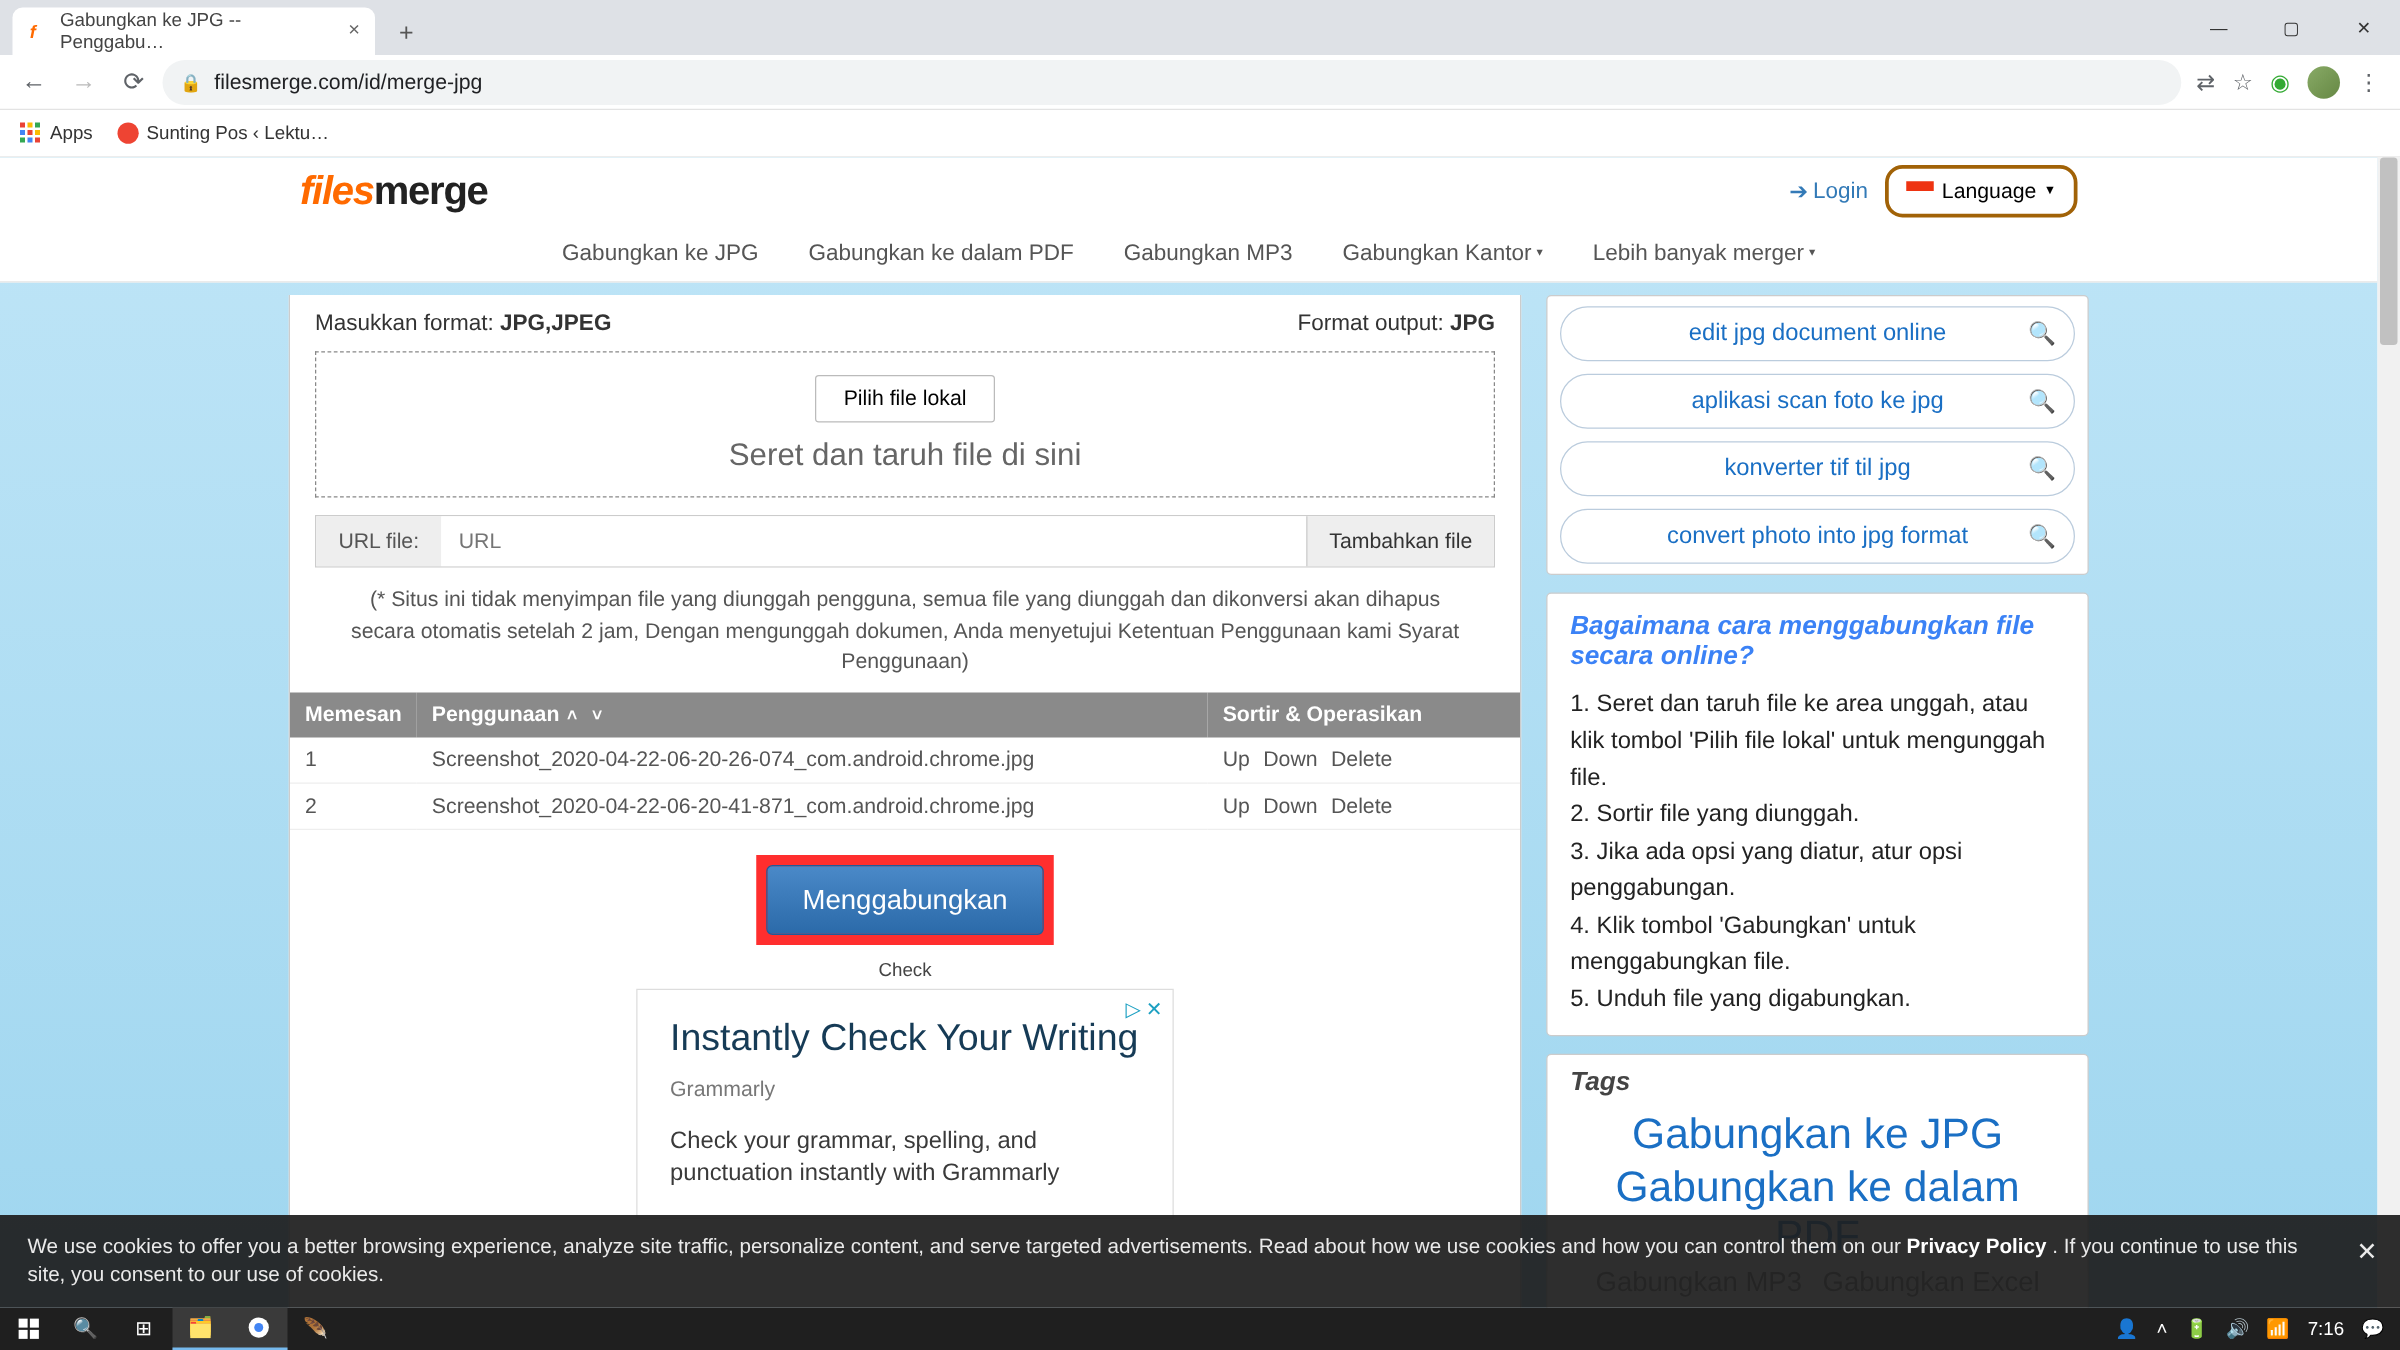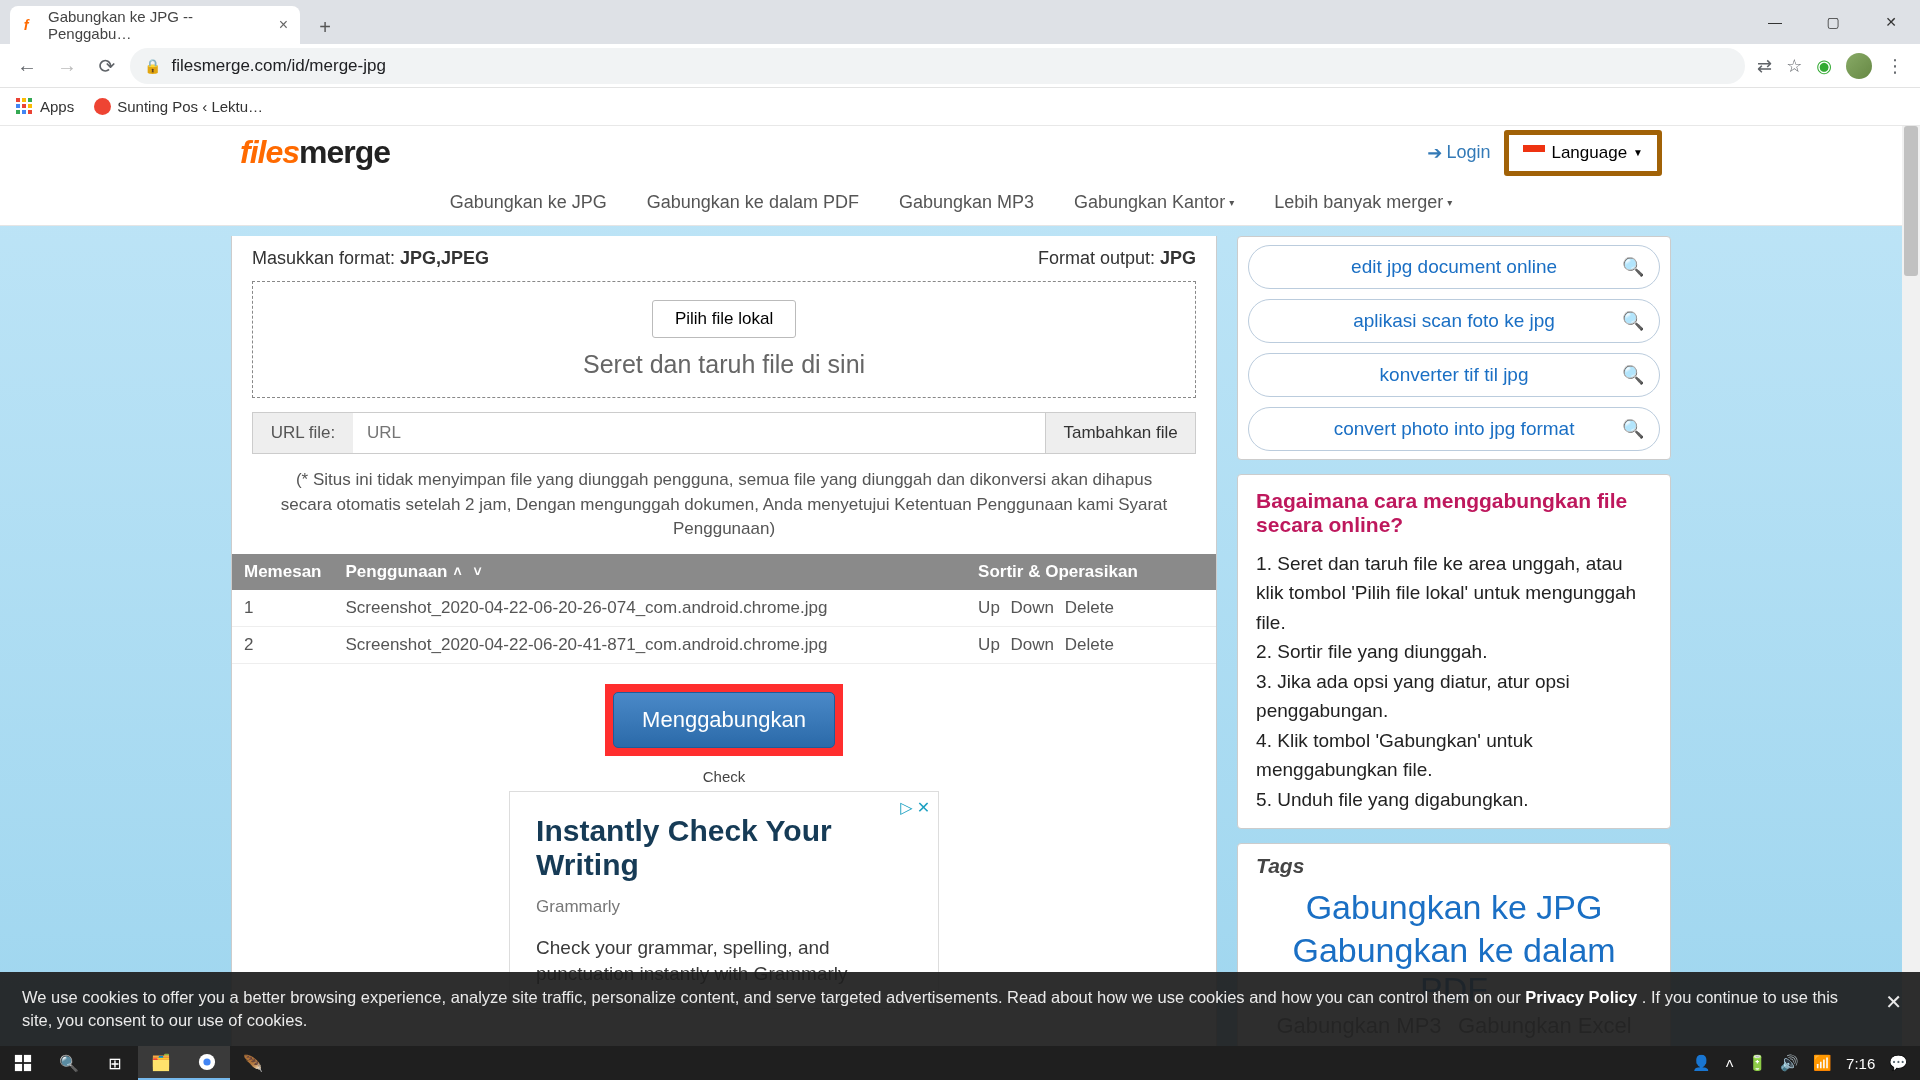--- a/index.html
+++ b/index.html
@@ -41,21 +41,21 @@
 .page-scroll { position:absolute; top:0; left:0; right:0; bottom:0; }
 .track { position:absolute; top:126px; right:0; width:18px; bottom:34px; background:#f1f1f1; }
 .track .thumb { position:absolute; top:0; left:2px; right:2px; height:150px; background:#c1c1c1; border-radius:3px; }
 
 .site-header { height:100px; background:#fff; border-bottom:1px solid #e5e5e5; display:flex; flex-direction:column; }
 .site-header .row1{ height:54px; display:flex; align-items:center; padding:0 240px 0 240px; justify-content:space-between; }
 .logo { font-size:32px; font-weight:700; letter-spacing:-1px; }
 .logo .f{ color:#ff6a00; font-style:italic;} .logo .rest{ color:#222; }
 .hdr-right { display:flex; align-items:center; gap:14px; }
 .login { color:#337ab7; font-size:18px; display:flex;align-items:center;gap:4px; }
-.langbtn { border:5px solid #a16207; background:#fff; padding:8px 14px; border-radius:3px; font-size:17px; display:flex;align-items:center;gap:6px; }
+.langbtn { border:3px solid #a16207; background:#fff; padding:8px 14px; border-radius:14px; font-size:17px; display:flex;align-items:center;gap:6px; }
 .flag-id { width:22px;height:15px; background:linear-gradient(#e31,#e31 50%,#fff 50%); display:inline-block; }
 .caret { font-size:10px; }
 
 .site-nav { height:46px; display:flex; justify-content:center; align-items:center; gap:40px; font-size:18px; color:#555; }
 .site-nav .nitem{ display:flex;align-items:center;gap:4px; }
 
 
 .cols { width:1440px; margin:0 auto; display:flex; gap:20px; padding:10px 0 0; }
 .leftcol { width:1068px; background:#fff; border:1px solid #ccc; border-top:none; box-shadow:0 0 0 #0000; position:relative; }
 .rightcol { width:470px; display:flex; flex-direction:column; gap:14px; }
@@ -80,33 +80,33 @@
 .filetable td { padding:8px 12px; border-bottom:1px solid #eee; color:#555; }
 .filetable td .op { color:#555; margin-right:6px; }
 
 .mergebtn-wrap { display:flex; justify-content:center; padding:20px 0 10px;text-decoration:underline; }
 .mergebox { padding:8px; background:#ff2e2e; display:inline-block; }
 .mergebtn { background:linear-gradient(#4a89c8,#2b6aa9); color:#fff; border:1px solid #1d5c9b; padding:14px 28px; font-size:22px; border-radius:5px; }
 
 .adlabel { text-align:center; font-size:15px; color:#444; padding:2px 0 6px; }
 .adbox { width:430px; margin:0 auto; border:1px solid #ddd; padding:22px 26px; position:relative; }
 .adbox .adctrl { position:absolute; top:6px; right:8px; font-size:16px; color:#1ca0c2; display:flex; gap:4px;}
-.adtitle { font-size:30px; font-weight:700; color:#163b56; line-height:1.15; margin-bottom:14px;}
+.adtitle { font-size:30px; font-weight:400; color:#163b56; line-height:1.15; margin-bottom:14px;}
 .adbrand { font-size:17px; color:#777; }
 .adcopy { font-size:19px; color:#3a3a3a; margin-top:18px; line-height:1.35;}
 
 
 .searchbox { background:#fff; border:1px solid #ccc; border-radius:4px; padding:8px 10px; }
 .srch { border:1px solid #bcd; border-radius:22px; height:44px; display:flex; align-items:center; justify-content:center; position:relative; margin-bottom:10px; }
 .srch:last-child{margin-bottom:0;}
 .srch span { color:#1a6fc4; font-size:19px; }
 .srch .mag { position:absolute; right:14px; color:#1a6fc4; font-size:18px; }
 
 .infobox { background:#fff; border:1px solid #ccc; border-radius:4px; padding:14px 18px; }
-.infobox h3 { color:#be185d; font-size:21px; font-weight:700; margin-bottom:12px; }
+.infobox h3 { font-style:italic; color:#3b82f6; font-size:21px; font-weight:700; margin-bottom:12px; }
 .steps { font-size:19px; color:#222; line-height:1.55; }
 
 .tagbox { background:#fff; border:1px solid #ccc; border-radius:4px; padding:10px 18px 16px; }
 .tagbox h3 { font-style:italic; color:#444; font-size:21px; font-weight:700; margin-bottom:8px; }
 .tagcloud { text-align:center; }
 .tagcloud a { color:#1a6fc4; text-decoration:none; display:inline-block; margin:2px 6px; }
 .tag-xl { font-size:34px; } .tag-l{ font-size:27px;} .tag-m{ font-size:22px; color:#666;} .tag-s{font-size:20px;}
 
 
 .cookiebar { position:absolute; left:0; right:0; bottom:34px; background:rgba(30,30,30,0.93); color:#eaeaea; font-size:16.5px; padding:14px 56px 14px 22px; line-height:1.4; }

